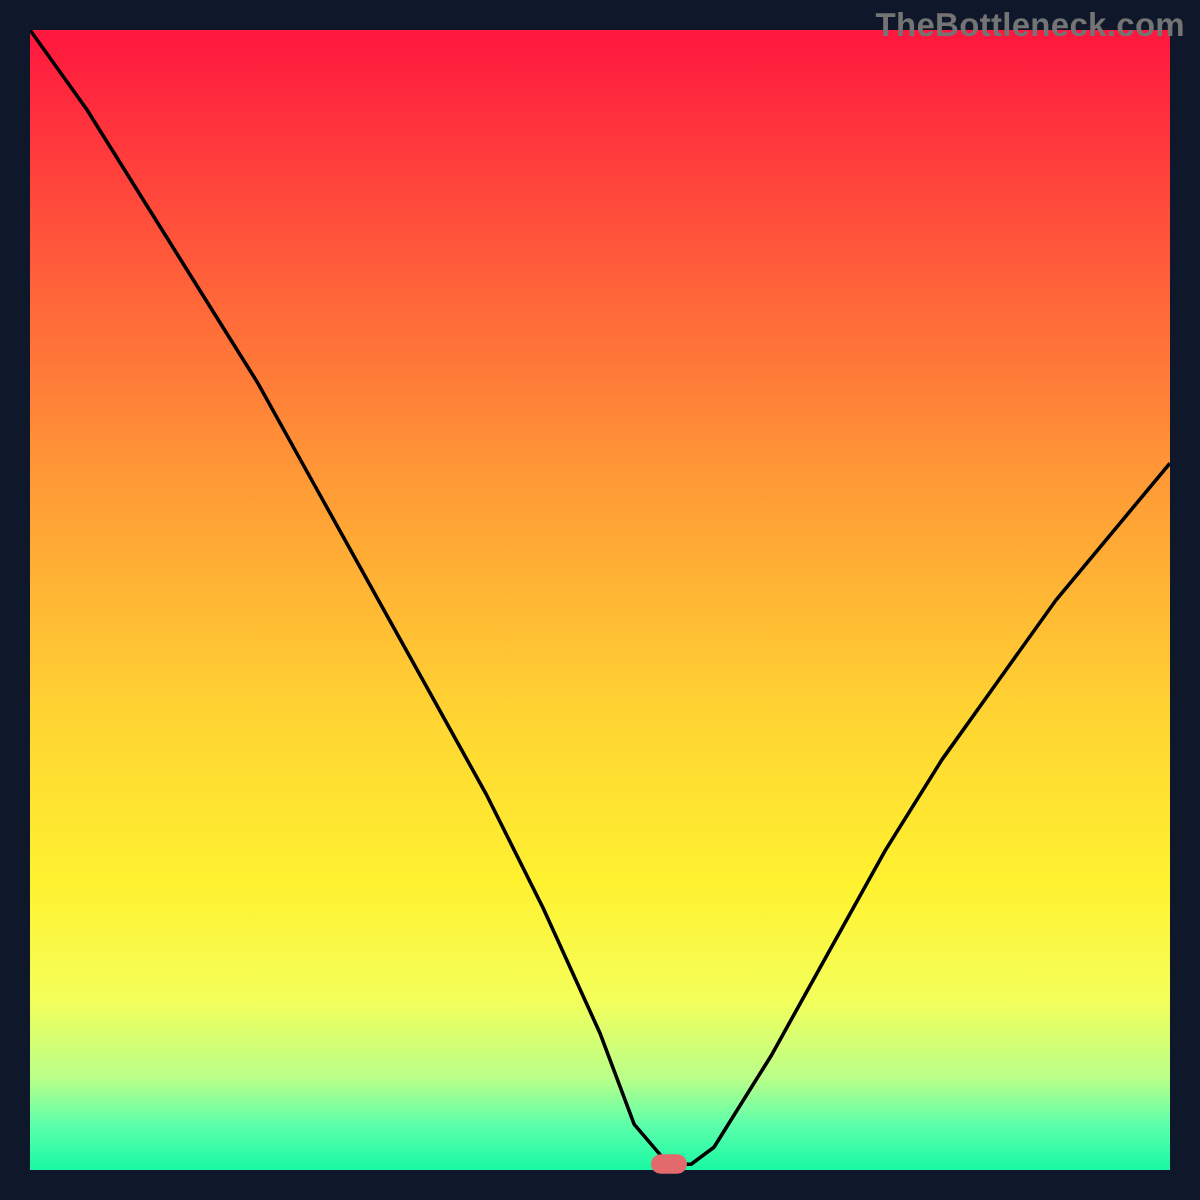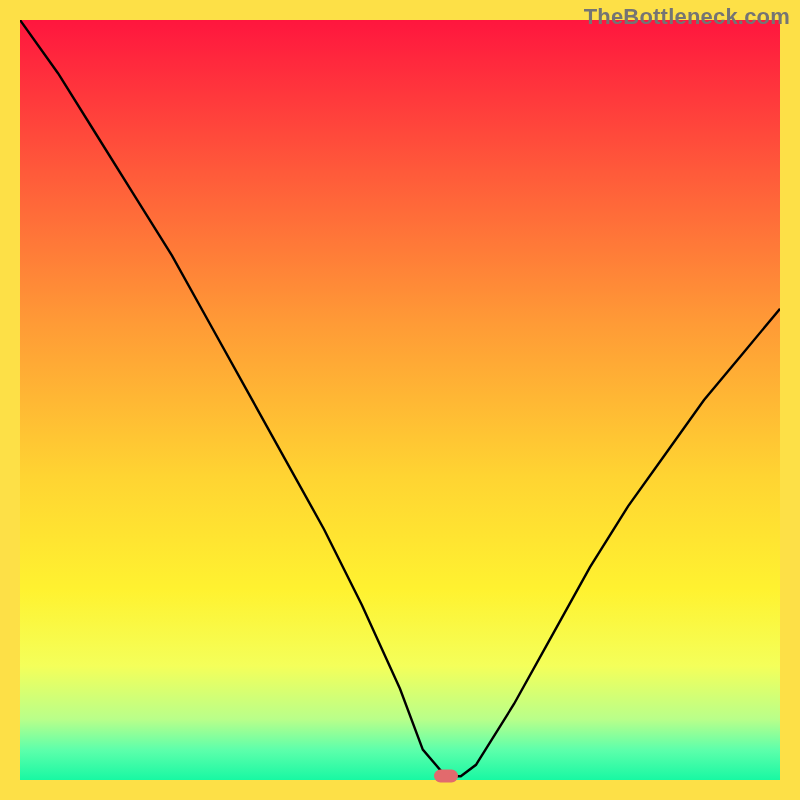--- a/index.html
+++ b/index.html
@@ -8,21 +8,21 @@
     width: 800px;
     height: 800px;
     background: #000;
     overflow: hidden;
     font-family: Arial, Helvetica, sans-serif;
   }
   .frame {
     position: relative;
     width: 800px;
     height: 800px;
-    background: #fde047;
+    background: #0f172a;
   }
   .watermark {
     position: absolute;
     top: 4px;
     right: 10px;
     color: #747474;
     font-size: 22px;
     font-weight: 600;
     letter-spacing: 0.2px;
     z-index: 20;

